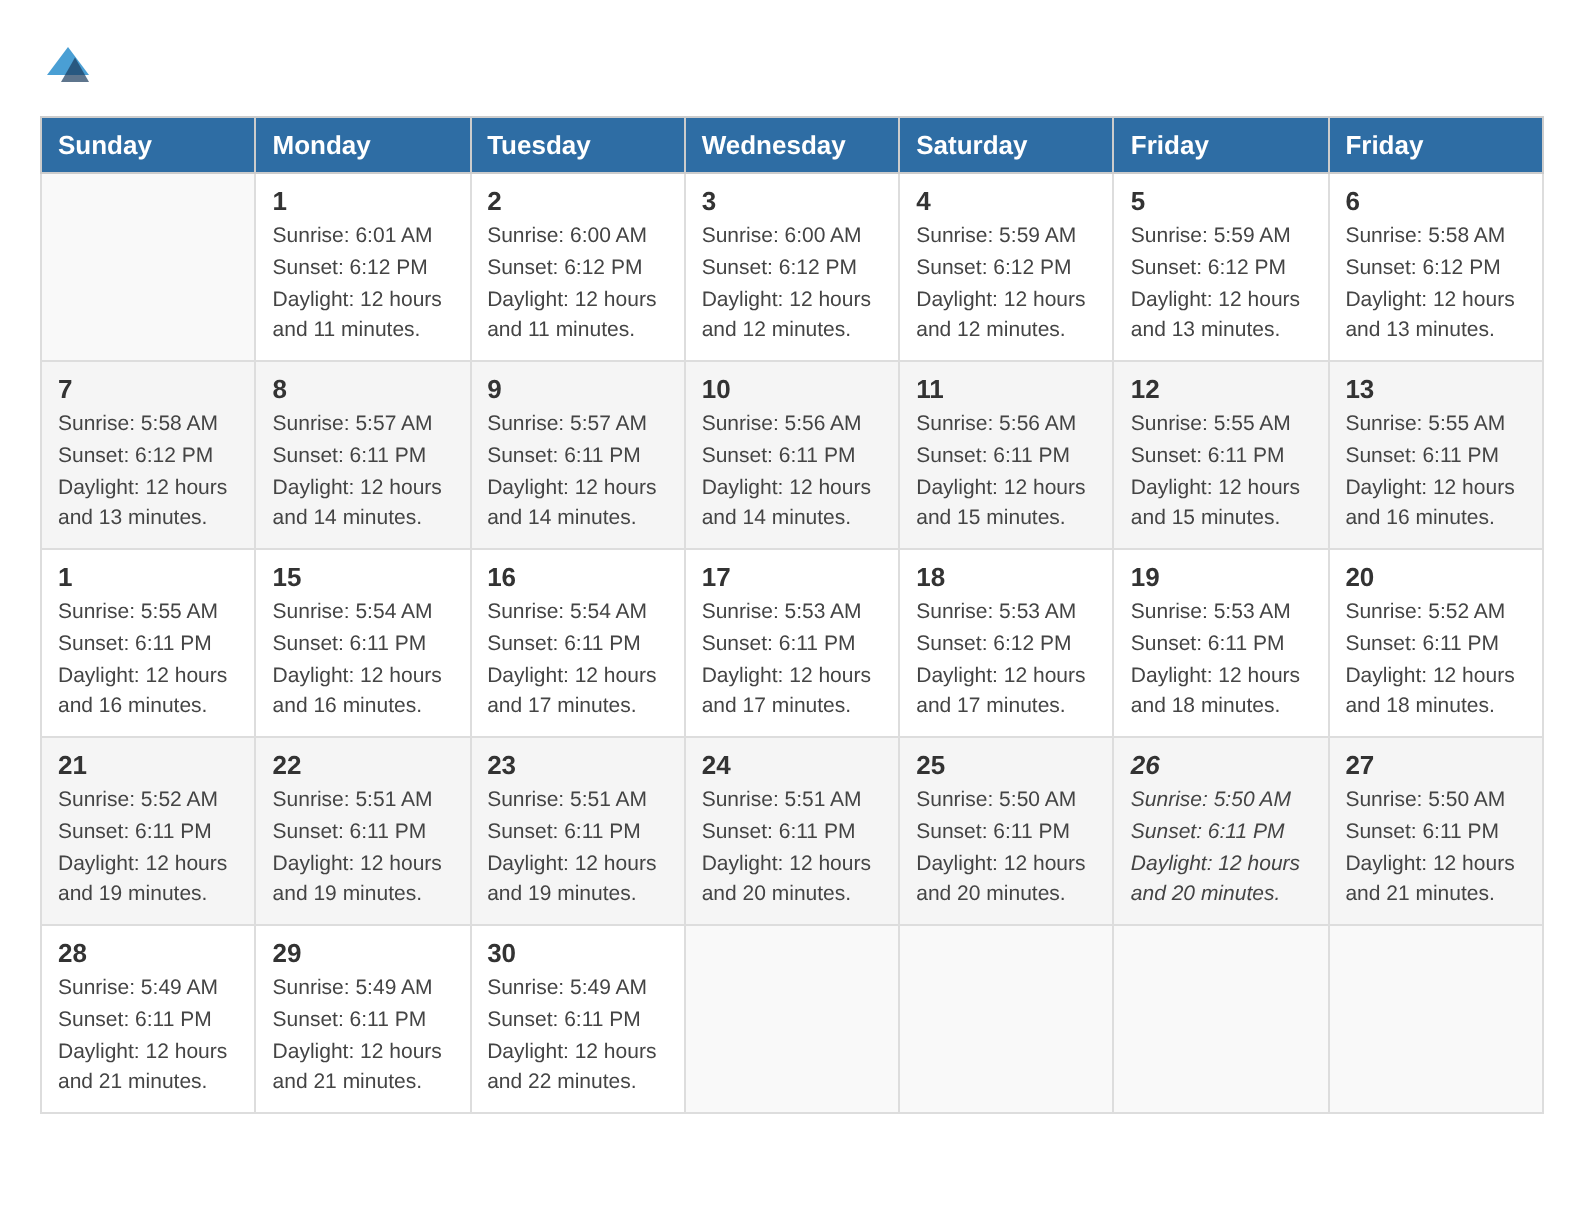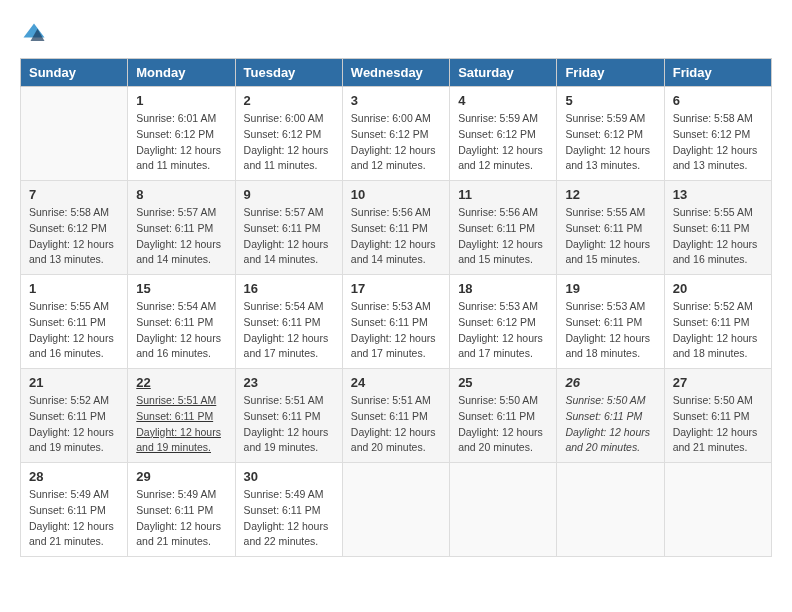--- a/index.html
+++ b/index.html
@@ -259,21 +259,21 @@
         </td>
       </tr>
       <tr>
         <td style="background-color: rgb(245, 245, 245);">
           <span class="day-number">21</span>
           <div class="day-info" style="white-space: pre-line;">Sunrise: 5:52 AM
 Sunset: 6:11 PM
 Daylight: 12 hours
 and 19 minutes.</div>
         </td>
-        <td style="background-color: rgb(245, 245, 245); text-decoration: underline;">
+        <td style="background-color: rgb(245, 245, 245);">
           <span class="day-number">22</span>
           <div class="day-info" style="white-space: pre-line;">Sunrise: 5:51 AM
 Sunset: 6:11 PM
 Daylight: 12 hours
 and 19 minutes.</div>
         </td>
         <td style="background-color: rgb(245, 245, 245);">
           <span class="day-number">23</span>
           <div class="day-info" style="white-space: pre-line;">Sunrise: 5:51 AM
 Sunset: 6:11 PM

